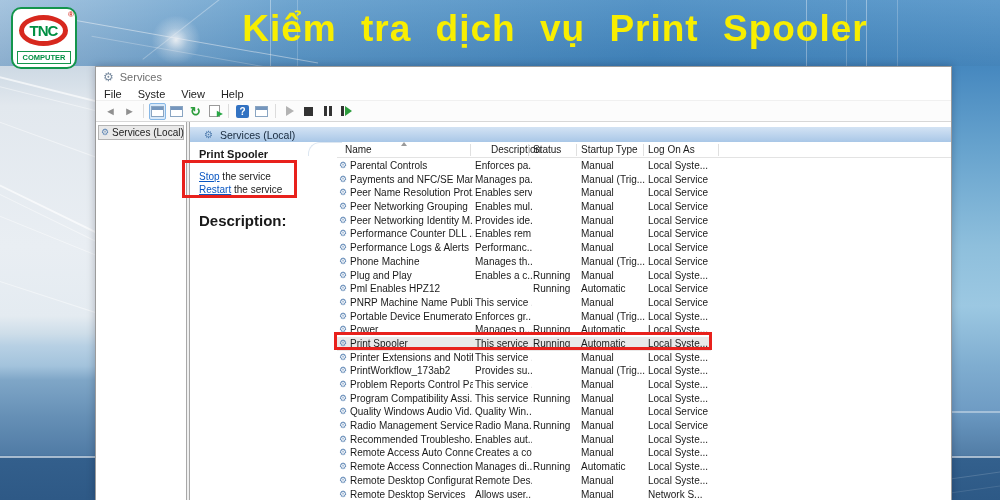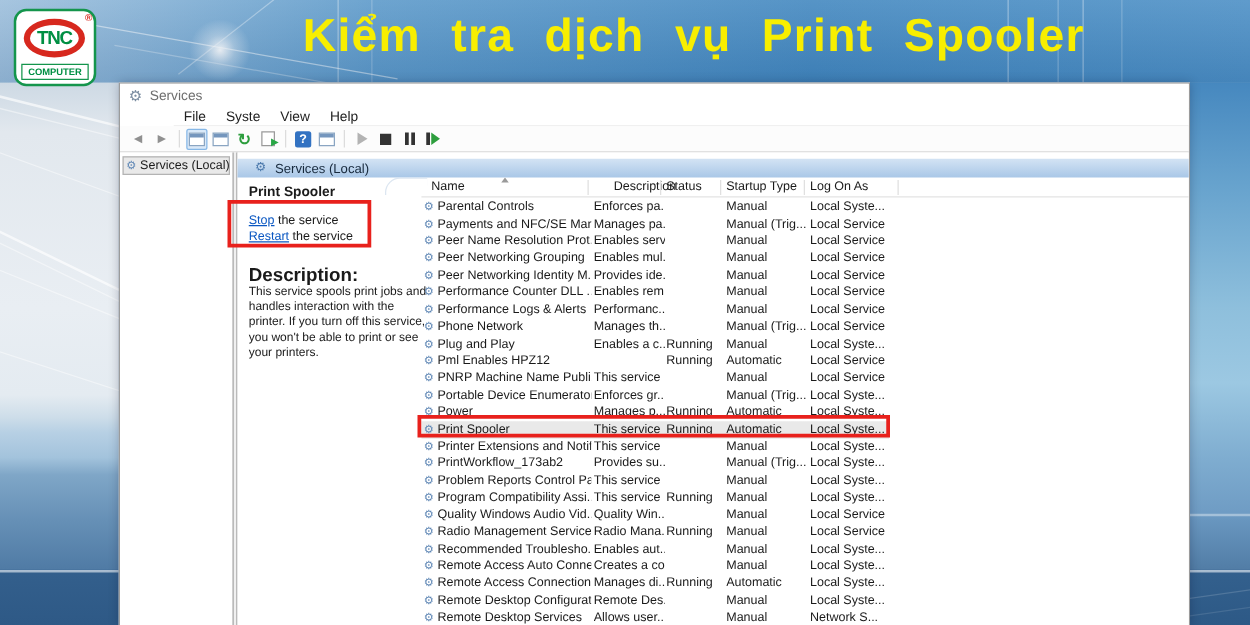--- a/index.html
+++ b/index.html
@@ -40,21 +40,21 @@
   
   .page-title { position:absolute; left:235px; top:8px; width:640px; text-align:center; z-index:4;
     font-size:37px; font-weight:bold; color:#f8ee00; letter-spacing:1px; word-spacing:13px; }
 
   
   .win { position:absolute; left:95px; top:66px; width:857px; height:435px; background:#fff;
     border:1px solid #9b9b9b; box-shadow:0 0 8px rgba(0,0,30,0.25); display:flex; flex-direction:column; }
   .titlebar { height:20px; display:flex; align-items:center; padding-left:7px; background:#fff; }
   .titlebar .app-icon { font-size:12px; color:#7a8ca0; line-height:1; }
   .titlebar .app-title { font-size:11px; color:#6e6e6e; margin-left:6px; }
-  .menubar { height:14px; display:flex; align-items:center; background:#fff; border-bottom:1px solid #f0f0f0;margin-left:43px; }
+  .menubar { height:14px; display:flex; align-items:center; background:#fff; border-bottom:1px solid #f0f0f0; }
   .menubar span { font-size:11px; color:#222; padding:0 8px; }
   .toolbar { height:21px; display:flex; align-items:center; padding-left:5px; background:#fcfcfc;
     border-bottom:1px solid #d7d7d7; }
   .tb-sep { width:1px; height:14px; background:#dcdcdc; margin:0 4px; }
   .tb-btn { width:17px; height:17px; display:flex; align-items:center; justify-content:center; margin:0 1px; }
   .arrow-glyph { font-size:11px; color:#909090; line-height:1; }
   .win-ico { width:13px; height:11px; border:1px solid #8aa5c2; background:#fff; position:relative; }
   .win-ico::before { content:""; position:absolute; left:0; top:0; right:0; height:3px; background:#7596bd; }
   .tb-btn.selected { background:#d9e9f9; border:1px solid #86b7e6; border-radius:2px; }
   .refresh-glyph { font-size:13px; font-weight:bold; color:#2e9e3e; line-height:1; }
@@ -245,21 +245,20 @@
       </div>
       <div class="tab-curve"></div>
 
       <div class="info">
         <div class="info-title">Print Spooler</div>
         <div class="info-links">
           <div><a>Stop</a><span> the service</span></div>
           <div><a>Restart</a><span> the service</span></div>
         </div>
         <div class="info-desc-label">Description:</div>
-        <div class="info-desc">This service spools print jobs and handles interaction with the printer. If you turn off this service, you won't be able to print or see your printers.</div>
       </div>
 
       <div class="list">
         <div class="list-header">
           <div class="sort-caret"></div>
           <span style="left:8px">Name</span>
           <span style="left:154px">Description</span>
           <span style="left:196px">Status</span>
           <span style="left:244px">Startup Type</span>
           <span style="left:311px">Log On As</span>
@@ -321,21 +320,21 @@
             <div class="srow">
     <span class="gear">⚙</span>
     <span class="c-name">Performance Logs &amp; Alerts</span>
     <span class="c-desc">Performanc...</span>
     <span class="c-status"></span>
     <span class="c-startup">Manual</span>
     <span class="c-logon">Local Service</span>
   </div>
             <div class="srow">
     <span class="gear">⚙</span>
-    <span class="c-name">Phone Network</span>
+    <span class="c-name">Phone Machine</span>
     <span class="c-desc">Manages th...</span>
     <span class="c-status"></span>
     <span class="c-startup">Manual (Trig...</span>
     <span class="c-logon">Local Service</span>
   </div>
             <div class="srow">
     <span class="gear">⚙</span>
     <span class="c-name">Plug and Play</span>
     <span class="c-desc">Enables a c...</span>
     <span class="c-status">Running</span>

